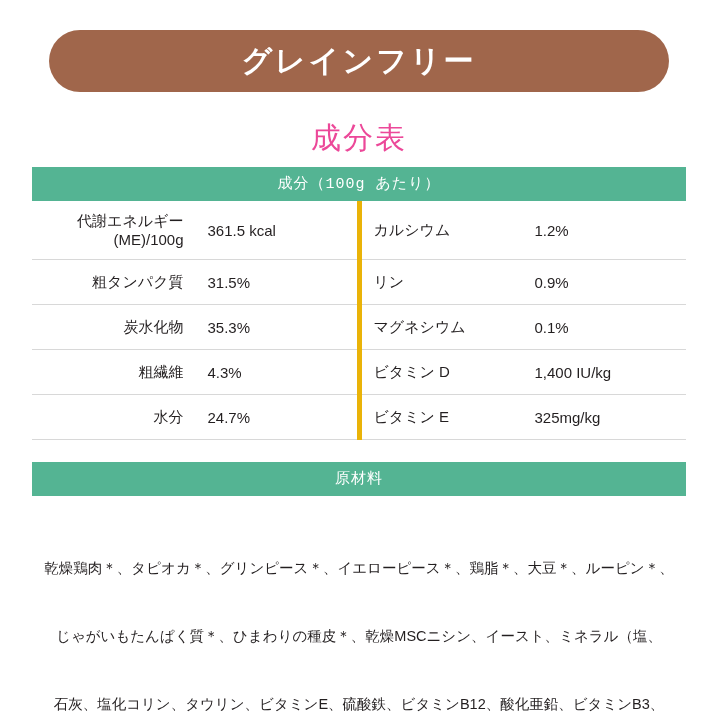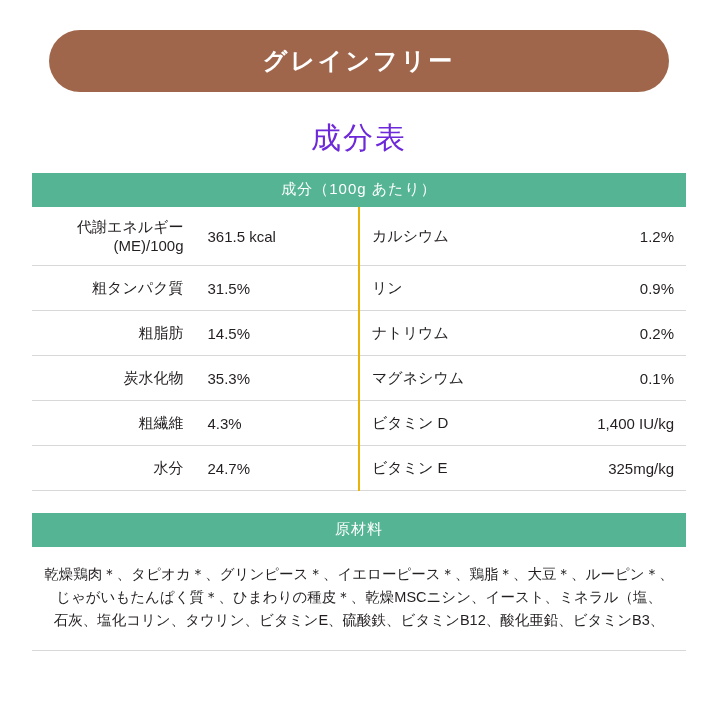--- a/index.html
+++ b/index.html
@@ -28,32 +28,32 @@
     width: 620px;
     height: 62px;
     background: #a0664b;
     border-radius: 31px;
     display: flex;
     align-items: center;
     justify-content: center;
   }
   .banner-text {
     color: #ffffff;
-    font-size: 24px;
+    font-size: 30px;
     font-weight: bold;
     letter-spacing: 3px;
   }
 
   
   .section-title {
     text-align: center;
     font-size: 30px;
     font-weight: normal;
-    color: #6d28d9;
-    margin: 26px 0 14px 0;
+    color: #ec4899;
+    margin: 26px 0 8px 0;
     letter-spacing: 2px;
   }
 
   
   .table-wrap {
     width: 654px;
     margin: 0 auto;
   }
   table.nutrition {
     width: 100%;
@@ -61,32 +61,33 @@
     table-layout: fixed;
   }
   table.nutrition th.head {
     background: #54b493;
     color: #ffffff;
     font-size: 15px;
     font-weight: normal;
     text-align: center;
     padding: 7px 0 8px 0;
     letter-spacing: 1px;
+    font-family: Liberation Mono, monospace;
   }
   table.nutrition td {
     border-bottom: 1px solid #d8d8d8;
     font-size: 15px;
     padding: 11px 12px 11px 12px;
     vertical-align: middle;
     height: 22px;
   }
   td.label-l { text-align: right; }
   td.value-l { padding-right: 18px; }
-  td.label-r { text-align: left; padding-left: 18px; border-left: 2px solid #eab308; }
-  td.value-r { text-align: right; }
+  td.label-r { text-align: left; padding-left: 18px; border-left: 5px solid #eab308; }
+  td.value-r { }
   td.blank { border-left: 1px solid transparent; }
   .me-line2 { display: block; }
 
   
   .ingredients-wrap {
     width: 654px;
     margin: 22px auto 0 auto;
   }
   .ing-head {
     background: #54b493;
@@ -98,20 +99,21 @@
   }
   .ing-body {
     border-bottom: 1px solid #d8d8d8;
     padding: 16px 8px 18px 8px;
     text-align: center;
   }
   .ing-line {
     font-size: 14.5px;
     line-height: 23px;
     color: #231f20;
+    margin-top: 45px;
   }
 </style>
 </head>
 <body>
 
 <div class="page">
 
   <div class="banner">
     <span class="banner-text">グレインフリー</span>
   </div>
@@ -135,26 +137,20 @@
           <td class="label-r">カルシウム</td>
           <td class="value-r">1.2%</td>
         </tr>
         <tr>
           <td class="label-l">粗タンパク質</td>
           <td class="value-l">31.5%</td>
           <td class="label-r">リン</td>
           <td class="value-r">0.9%</td>
         </tr>
         <tr>
-          <td class="label-l">粗脂肪</td>
-          <td class="value-l">14.5%</td>
-          <td class="label-r">ナトリウム</td>
-          <td class="value-r">0.2%</td>
-        </tr>
-        <tr>
           <td class="label-l">炭水化物</td>
           <td class="value-l">35.3%</td>
           <td class="label-r">マグネシウム</td>
           <td class="value-r">0.1%</td>
         </tr>
         <tr>
           <td class="label-l">粗繊維</td>
           <td class="value-l">4.3%</td>
           <td class="label-r">ビタミン D</td>
           <td class="value-r">1,400 IU/kg</td>

